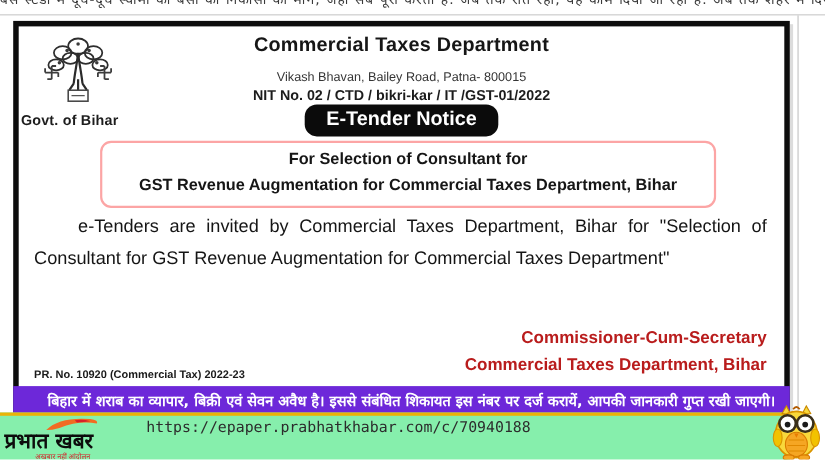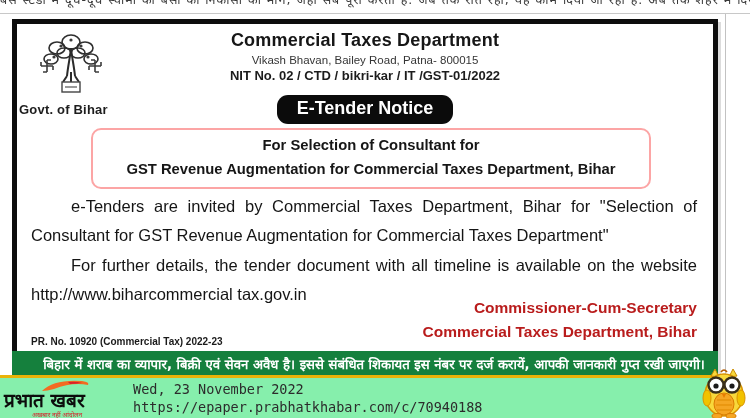--- a/index.html
+++ b/index.html
@@ -15,40 +15,40 @@
   
   .notice{position:absolute;left:12px;top:19px;width:696px;height:356px;
           border:5px solid #0d0d0d;background:#fff;box-shadow:3px 3px 0 #dcdcdc;}
 
   .emblem{position:absolute;left:14px;top:2px;width:80px;height:78px;}
   .emblem-caption{position:absolute;left:2px;top:78px;width:104px;
                   font-weight:bold;font-size:13px;letter-spacing:0.2px;color:#1d1d1d;}
 
   .hdr{position:absolute;left:0;top:6px;width:100%;text-align:center;}
   .hdr .dept{font-size:18px;font-weight:bold;color:#161616;letter-spacing:0.2px;}
-  .hdr .addr{font-size:11.5px;color:#353535;margin-top:3px;}
+  .hdr .addr{font-size:11.5px;color:#353535;margin-top:14px;}
   .hdr .nit{font-size:13px;font-weight:bold;color:#1c1c1c;margin-top:2px;}
 
   .badge-row{position:absolute;left:0;top:71px;width:100%;display:flex;justify-content:center;}
   .badge{background:#0b0b0b;color:#fff;font-weight:bold;font-size:18px;
          padding:3px 20px 5px;border-radius:11px;}
 
   .subject{position:absolute;left:74px;top:104px;width:540px;border:2px solid #fca5a5;
            border-radius:10px;text-align:center;font-weight:bold;font-size:14.8px;
            line-height:1.6;padding:4px 8px 6px;color:#161616;background:#fff;}
 
   .body-copy{position:absolute;left:14px;top:168px;width:666px;font-size:16.5px;
              line-height:1.73;color:#151515;text-align:justify;}
   .body-copy p{margin:0 0 2px 0;text-indent:40px;}
 
   .signature{position:absolute;right:16px;top:272px;text-align:right;
              font-weight:bold;font-size:15.5px;line-height:1.55;color:#b91c1c;}
   .pr-no{position:absolute;left:14px;top:312px;font-weight:bold;font-size:10px;color:#1a1a1a;}
 
-  .strip{position:absolute;left:-5px;right:-5px;bottom:-5px;height:34px;background:#15803d;
+  .strip{position:absolute;left:-5px;right:-5px;bottom:-5px;height:34px;background:#6d28d9;
          overflow:hidden;padding-left:18px;}
   .strip .l1{margin-top:4px;text-align:center;color:#fff;font-weight:bold;font-size:13.2px;
              font-family:"DejaVu Sans", sans-serif;white-space:nowrap;}
   .strip .l2{margin-top:1px;text-align:center;color:#fff;font-weight:bold;font-size:13px;
              font-family:"DejaVu Sans", sans-serif;white-space:nowrap;}
 
   
   .rcol-sep{position:absolute;left:725px;top:14px;width:1px;height:364px;background:#c2c2c2;}
   .rcol{position:absolute;left:729px;top:14px;width:21px;height:364px;background:#fff;}
   .rcol .bar{position:absolute;left:0;top:112px;width:21px;height:34px;background:#111;}
@@ -123,21 +123,20 @@
       <div class="badge">E-Tender Notice</div>
     </div>
 
     <div class="subject">
       <div>For Selection of Consultant for</div>
       <div>GST Revenue Augmentation for Commercial Taxes Department, Bihar</div>
     </div>
 
     <div class="body-copy">
       <p>e-Tenders are invited by Commercial Taxes Department, Bihar for "Selection of Consultant for GST Revenue Augmentation for Commercial Taxes Department"</p>
-      <p>For further details, the tender document with all timeline is available on the website  http://www.biharcommercial tax.gov.in</p>
     </div>
 
     <div class="signature">
       <div>Commissioner-Cum-Secretary</div>
       <div>Commercial Taxes Department, Bihar</div>
     </div>
 
     <div class="pr-no">PR. No. 10920 (Commercial Tax) 2022-23</div>
 
     <div class="strip">
@@ -151,21 +150,20 @@
   <div class="footer">
     <div class="logo">
       <svg class="flame" width="56" height="15" viewBox="0 0 56 15">
         <path d="M4 13 Q16 1 44 3 Q52 4 50 7 Q34 4 16 11 Q9 13 4 13 Z" fill="#f26b21"></path>
         <path d="M30 4 Q38 3 44 5 Q38 6 32 6 Z" fill="#d7212a"></path>
       </svg>
       <div class="word">प्रभात खबर</div>
       <div class="tag">अखबार नहीं आंदोलन</div>
     </div>
     <div class="meta">
-      <div>Wed, 23 November 2022</div>
       <div>https://epaper.prabhatkhabar.com/c/70940188</div>
     </div>
   </div>
 
   <svg class="owl" width="47" height="50" viewBox="0 0 47 50">
     <path d="M10 8 L14 1 L18 9 Z" fill="#f8d83b" stroke="#c98a00" stroke-width="1"></path>
     <path d="M36 8 L32 1 L28 9 Z" fill="#f8d83b" stroke="#c98a00" stroke-width="1"></path>
     <path d="M20 4 q3 -4 6 0" stroke="#b35b00" stroke-width="1.6" fill="none"></path>
     <ellipse cx="23" cy="27" rx="19" ry="21" fill="#f8d83b" stroke="#d99400" stroke-width="1.5"></ellipse>
     <ellipse cx="23" cy="36" rx="10" ry="11" fill="#f5a623" stroke="#d97c00" stroke-width="1"></ellipse>

